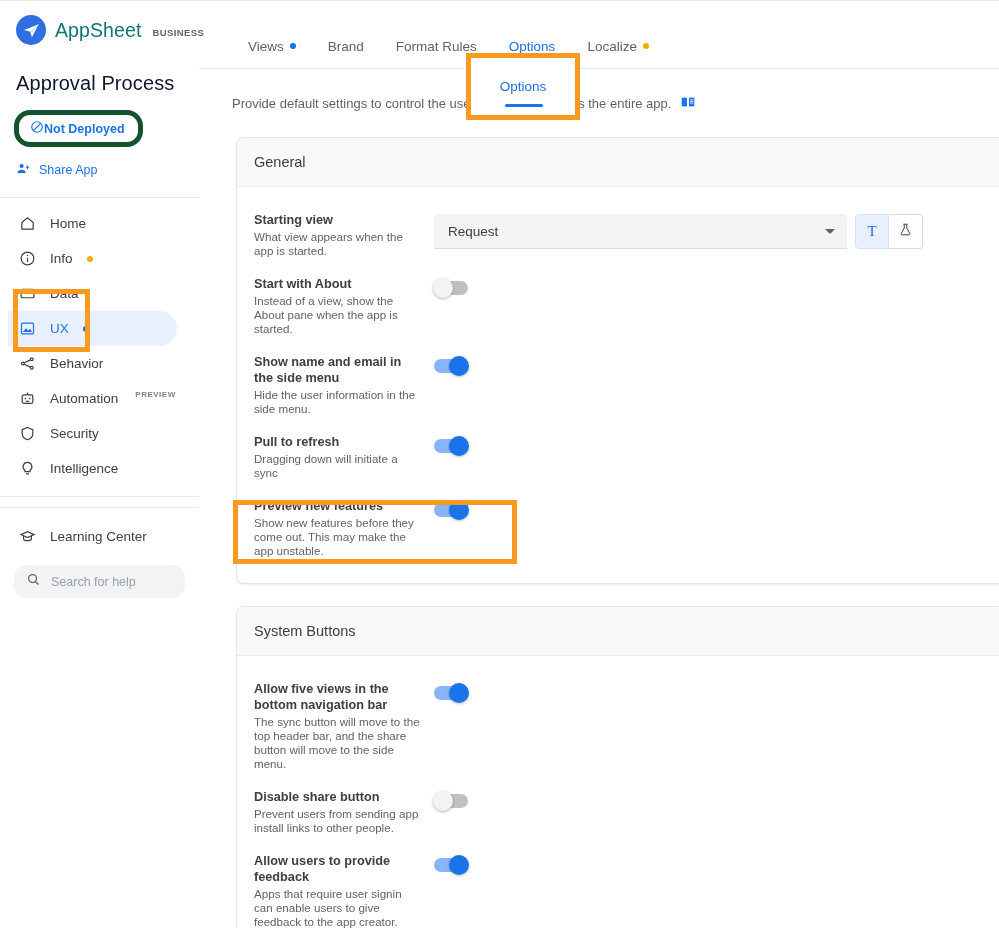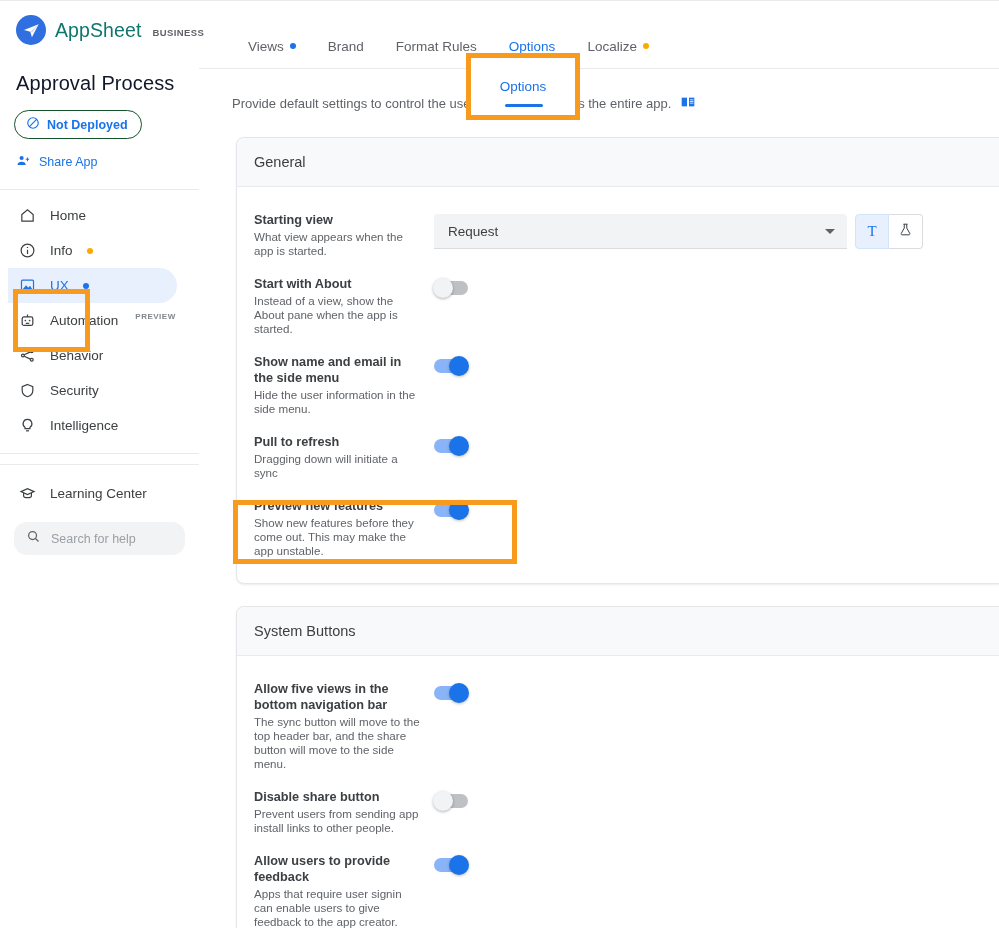--- a/index.html
+++ b/index.html
@@ -40,22 +40,22 @@
     font-weight: 600; margin-left: 2px; margin-top: 4px;
   }
 
   .app-title {
     font-size: 20px; color: #0f172a; font-weight: 400;
     padding: 27px 0 0 16px; letter-spacing: .1px;
   }
 
   .deploy-chip {
     margin: 15px 0 0 14px;
-    display: inline-flex; align-items: center; gap: 7px;
-    border: 1px solid #14532d; border-radius: 16px;
+    display: inline-flex; align-items: center; 
+    border: 5px solid #14532d; border-radius: 16px;
     padding: 5px 13px 5px 11px;
     color: #1a73e8; font-size: 12.5px; font-weight: 600;
     background: #fff; cursor: pointer;
   }
   .share-app {
     margin: 14px 0 0 16px;
     display: inline-flex; align-items: center; gap: 8px;
     color: #1a73e8; font-size: 12.5px; font-weight: 400; cursor: pointer;
   }
 
@@ -261,57 +261,66 @@
           <svg width="17" height="17" viewBox="0 0 24 24" fill="none" stroke="#3c4043" stroke-width="1.7">
             <circle cx="12" cy="12" r="9"></circle>
               <line x1="12" y1="11" x2="12" y2="17"></line>
               <circle cx="12" cy="7.6" r="1" fill="#3c4043" stroke="none"></circle>
           </svg>
         </span>
         <span>Info</span>
         <span class="dot orange"></span>
       </div>
 
+      <div class="navitem">
+        <span class="ni-icon">
+          <svg width="17" height="17" viewBox="0 0 24 24" fill="none" stroke="#3c4043" stroke-width="1.7">
+            <rect x="3" y="6" width="18" height="12" rx="1.5"></rect>
+              <line x1="3" y1="11" x2="21" y2="11"></line>
+          </svg>
+        </span>
+        <span>Data</span>
+      </div>
 
       <div class="navitem active">
         <span class="ni-icon">
           <svg width="17" height="17" viewBox="0 0 24 24" fill="none" stroke="#1a73e8" stroke-width="1.7">
             <rect x="3.5" y="4.5" width="17" height="15" rx="1.5"></rect>
             <path d="M5.5 17 L10 11.5 L13 15 L15.5 12.5 L18.5 17 Z" fill="#1a73e8" stroke="none"></path>
           </svg>
         </span>
         <span>UX</span>
         <span class="dot blue"></span>
+      </div>
+
+      <div class="navitem">
+        <span class="ni-icon">
+          <svg width="17" height="17" viewBox="0 0 24 24" fill="none" stroke="#3c4043" stroke-width="1.7">
+            <circle cx="18" cy="6" r="2"></circle>
+              <circle cx="18" cy="18" r="2"></circle>
+              <circle cx="5.5" cy="12" r="2"></circle>
+            <line x1="7.3" y1="11" x2="16.2" y2="6.9"></line>
+              <line x1="7.3" y1="13" x2="16.2" y2="17.1"></line>
+          </svg>
+        </span>
+        <span>Behavior</span>
       </div>
 
       <div class="navitem">
         <span class="ni-icon">
           <svg width="17" height="17" viewBox="0 0 24 24" fill="none" stroke="#3c4043" stroke-width="1.7">
             <rect x="4.5" y="7" width="15" height="12" rx="2.5"></rect>
             <line x1="12" y1="3.5" x2="12" y2="7"></line>
             <circle cx="9" cy="12" r="1.2" fill="#3c4043" stroke="none"></circle>
             <circle cx="15" cy="12" r="1.2" fill="#3c4043" stroke="none"></circle>
             <line x1="9.5" y1="16" x2="14.5" y2="16"></line>
           </svg>
         </span>
         <span>Automation</span>
         <span class="preview-tag">PREVIEW</span>
-      </div>
-
-      <div class="navitem">
-        <span class="ni-icon">
-          <svg width="17" height="17" viewBox="0 0 24 24" fill="none" stroke="#3c4043" stroke-width="1.7">
-            <circle cx="18" cy="6" r="2"></circle>
-              <circle cx="18" cy="18" r="2"></circle>
-              <circle cx="5.5" cy="12" r="2"></circle>
-            <line x1="7.3" y1="11" x2="16.2" y2="6.9"></line>
-              <line x1="7.3" y1="13" x2="16.2" y2="17.1"></line>
-          </svg>
-        </span>
-        <span>Behavior</span>
       </div>
 
       <div class="navitem">
         <span class="ni-icon">
           <svg width="17" height="17" viewBox="0 0 24 24" fill="none" stroke="#3c4043" stroke-width="1.7">
             <path d="M12 3.5 L19.5 6.5 V12 C19.5 16.5 16 19.7 12 20.8 C8 19.7 4.5 16.5 4.5 12 V6.5 Z"></path>
           </svg>
         </span>
         <span>Security</span>
       </div>

